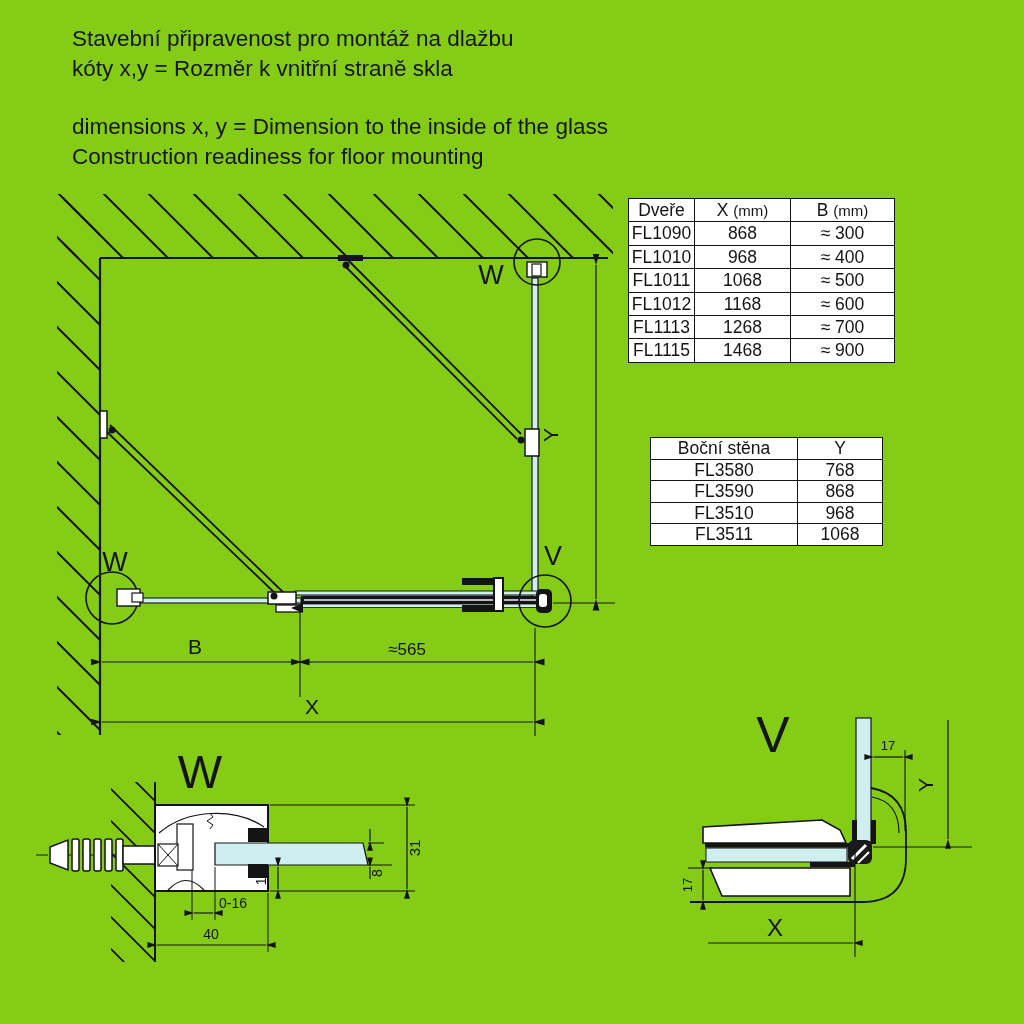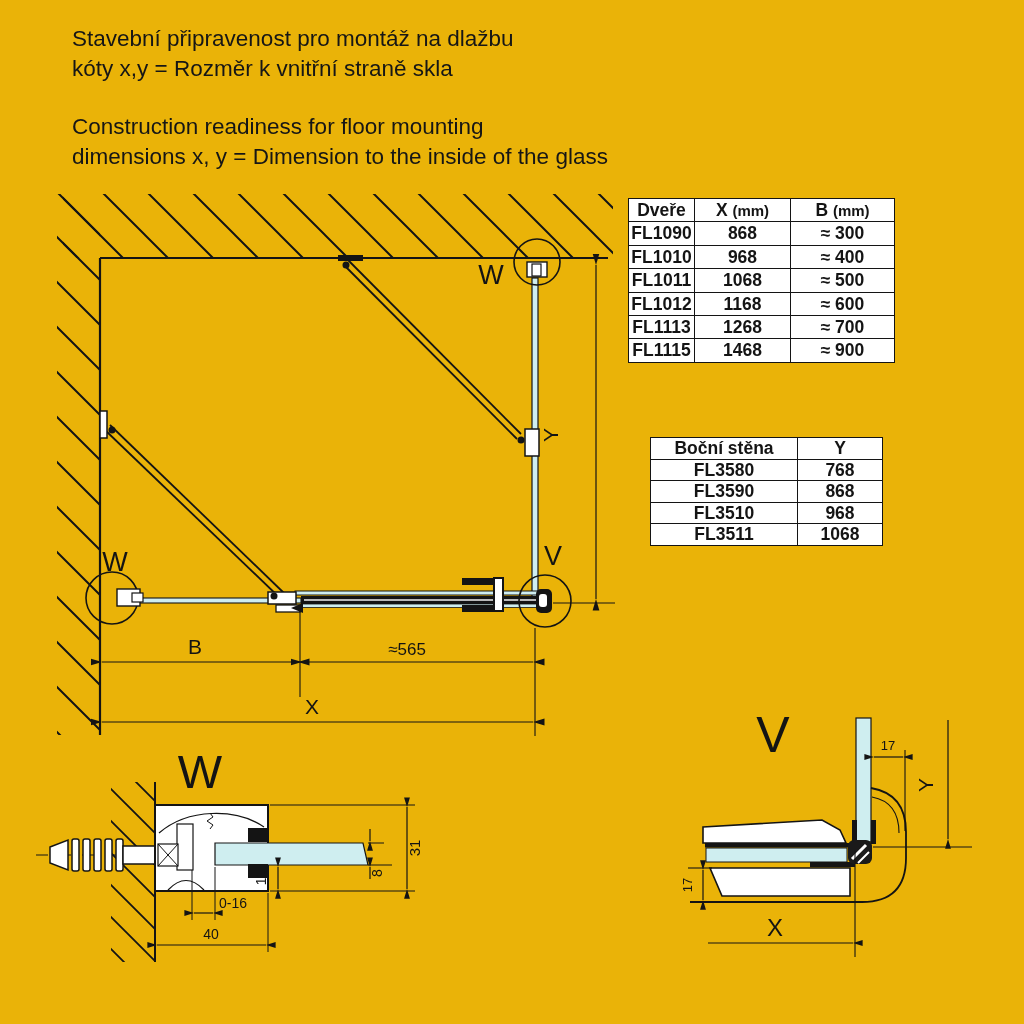--- a/index.html
+++ b/index.html
@@ -1,43 +1,43 @@
 <!DOCTYPE html>
 <html><head>
 <meta charset="utf-8">
 <style>
   html,body{margin:0;padding:0;background:#fff}
-  .page{position:relative;width:1024px;height:1024px;background:#eab308;overflow:hidden;
+  .page{position:relative;width:1024px;height:1024px;background:#84cc16;overflow:hidden;
         font-family:"Liberation Sans",sans-serif;color:#111}
   .heading{position:absolute;left:72px;font-size:22.5px;line-height:30px;color:#161616}
   .heading-cs{top:24px}
   .heading-en{top:112px}
   svg{position:absolute;overflow:visible}
   svg text{font-family:"Liberation Sans",sans-serif;fill:#141414}
   .tbl{position:absolute;border-collapse:collapse;table-layout:fixed;background:#fff}
-  .tbl th,.tbl td{border:1.7px solid #141414;font-weight:700;text-align:center;
+  .tbl th,.tbl td{border:1.7px solid #141414;font-weight:400;text-align:center;
                   padding:0 2px;font-size:17.5px;line-height:1.05;color:#141414;white-space:nowrap}
   .tbl .unit{font-size:15px}
   .doors{left:628px;top:198px;width:266px}
   .doors th,.doors td{height:22.4px}
   .side{left:650px;top:437px;width:232px}
   .side th,.side td{height:20.5px}
 </style>
 </head>
 <body>
 
 <div class="page">
 
   <div class="heading heading-cs">
     <div>Stavební připravenost pro montáž na dlažbu</div>
     <div>kóty x,y = Rozměr k vnitřní straně skla</div>
   </div>
   <div class="heading heading-en">
+    <div>dimensions x, y = Dimension to the inside of the glass</div>
     <div>Construction readiness for floor mounting</div>
-    <div>dimensions x, y = Dimension to the inside of the glass</div>
   </div>
 
   <svg style="left:55px;top:190px" width="575" height="560" viewBox="0 0 575 560">
     <defs>
       <marker id="arrP" viewBox="0 0 12 8" refX="0.5" refY="4" markerWidth="12" markerHeight="8" markerUnits="userSpaceOnUse" orient="auto-start-reverse">
         <path d="M0.5,4 L12,0.6 L12,7.4 Z" fill="#141414"></path>
       </marker>
       <pattern id="hatchP" patternUnits="userSpaceOnUse" width="45" height="45">
         <path d="M-1,44 l2,2 M0,0 l45,45 M44,-1 l2,2" stroke="#141414" stroke-width="2" fill="none"></path>
       </pattern>

